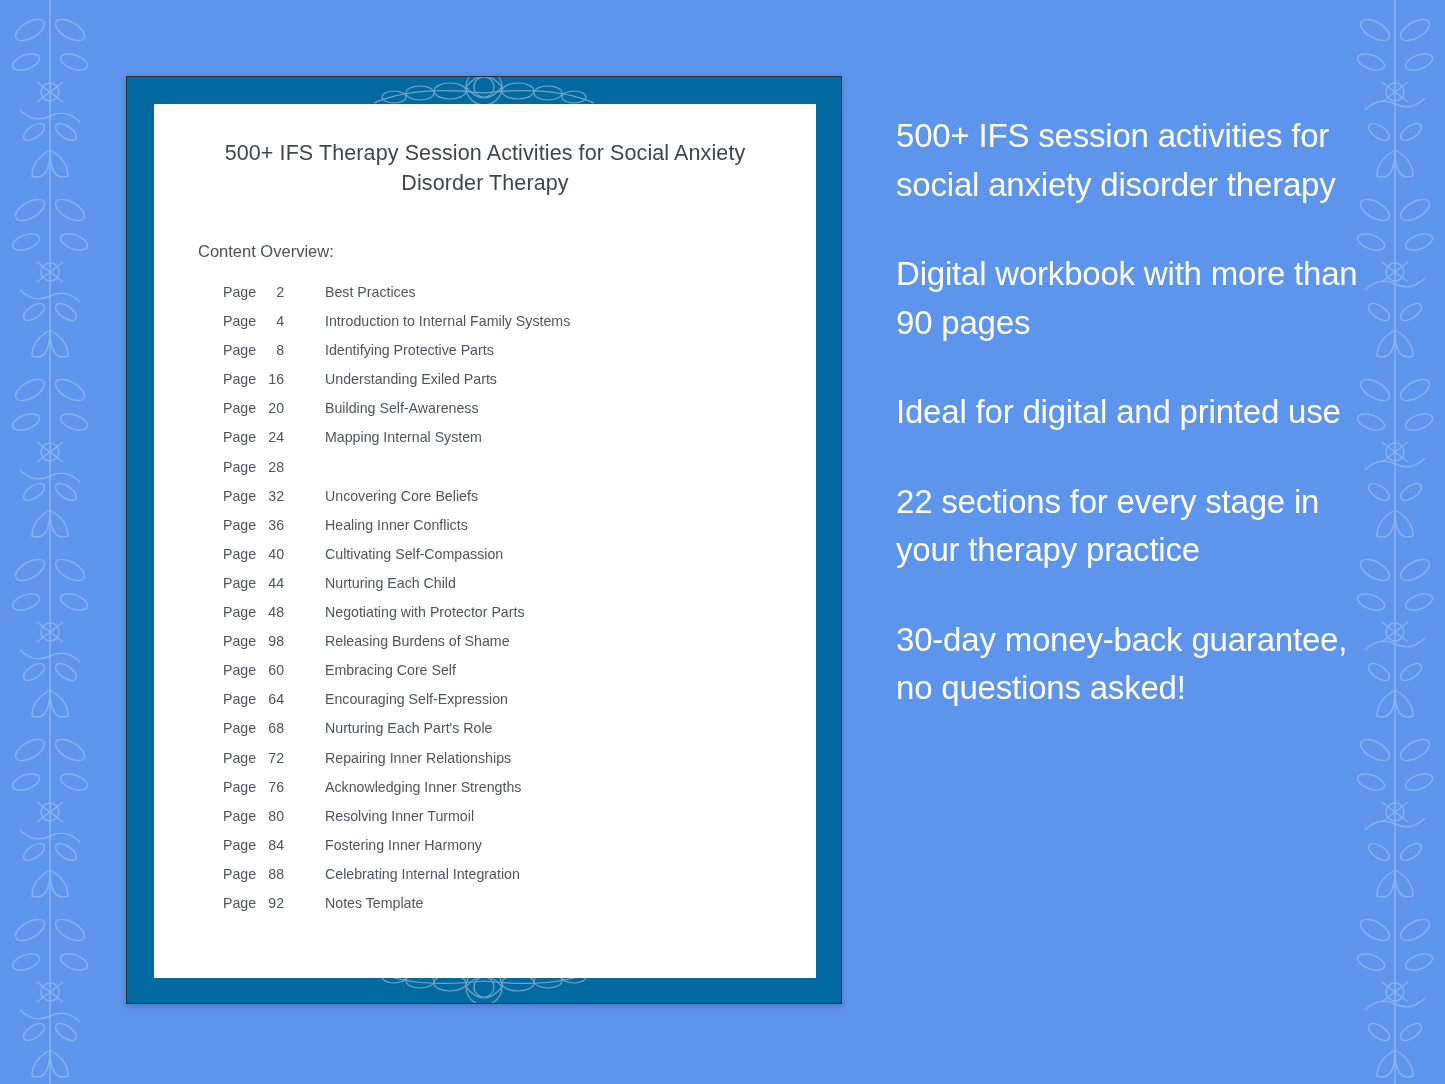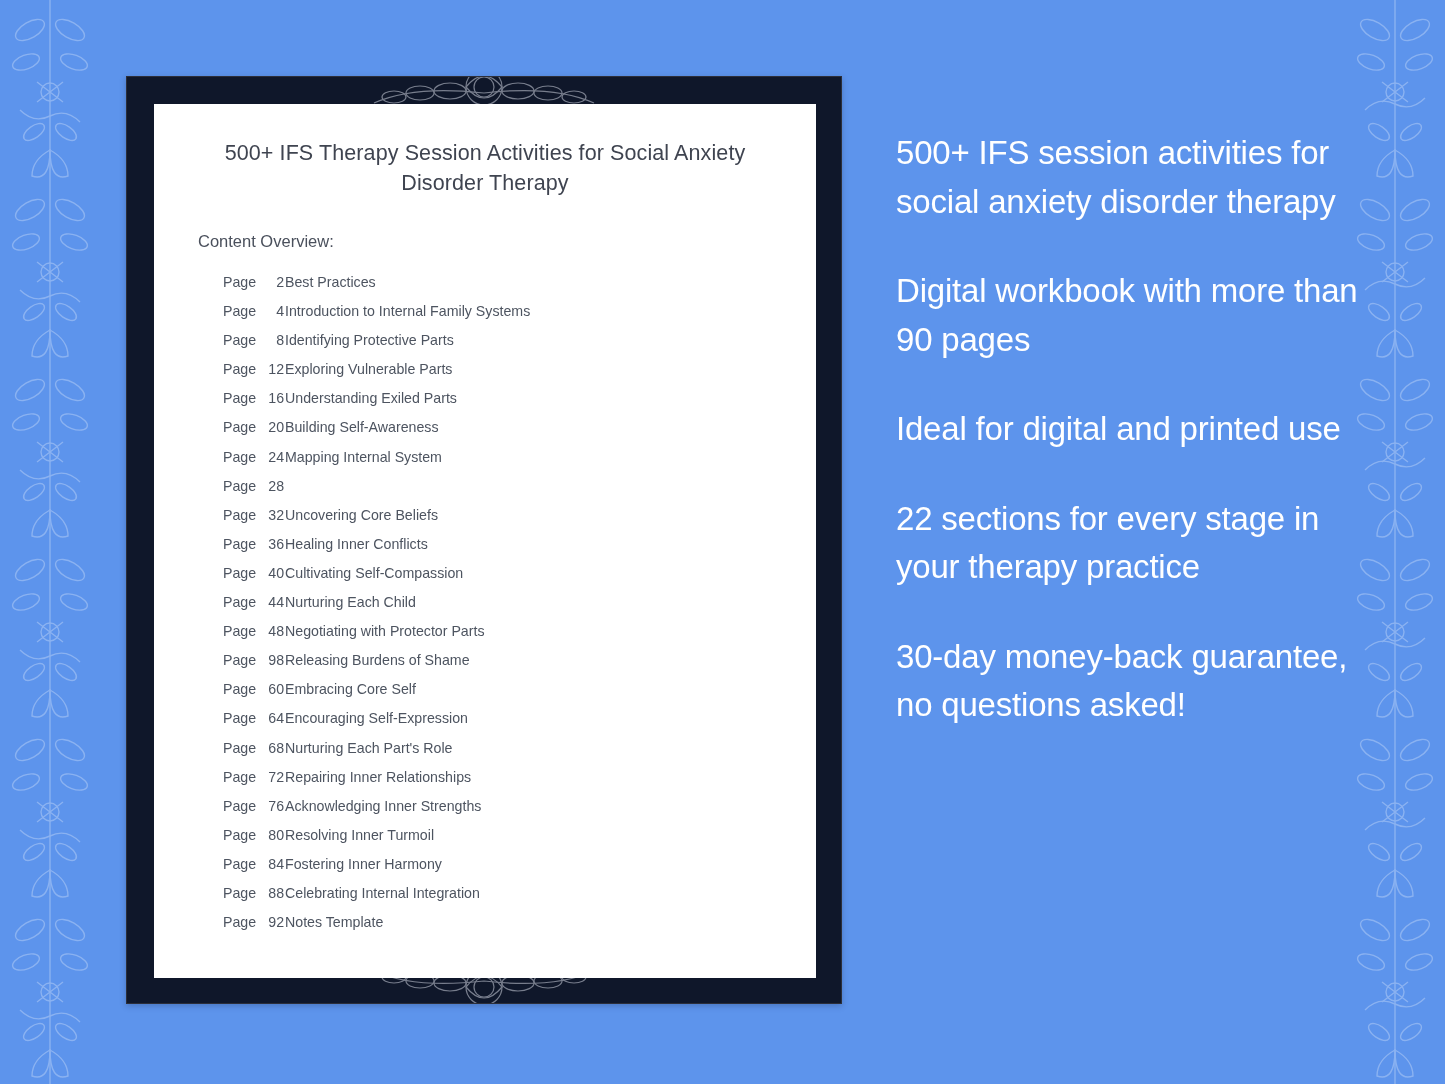--- a/index.html
+++ b/index.html
@@ -32,21 +32,21 @@
     inset: 0;
   }
 
   
   .doc-shadow {
     position: absolute;
     left: 126px;
     top: 76px;
     width: 716px;
     height: 928px;
-    background: #0f172a;
+    background: #0369a1;
     border: 1px solid #2c2f3a;
     box-shadow: 0 2px 6px rgba(20,30,60,0.25);
     overflow: hidden;
   }
   .doc-mandala {
     position: absolute;
     left: 50%;
     transform: translateX(-50%);
     opacity: 0.5;
     pointer-events: none;
@@ -68,36 +68,37 @@
     text-align: center;
     font-size: 21.5px;
     line-height: 30px;
     color: #3f4450;
     font-weight: 400;
     letter-spacing: 0.1px;
     padding: 0 22px;
   }
 
   .doc-subtitle {
-    margin-top: 34px;
+    margin-top: 44px;
     margin-left: 4px;
     font-size: 16.5px;
     color: #4a505c;
   }
 
   .toc {
     margin-top: 17px;
     margin-left: 29px;
   }
   .toc-row {
     display: flex;
     font-size: 14.2px;
     color: #4d5460;
     line-height: 29.1px;
     white-space: nowrap;
+    gap: 40px;
   }
   .toc-page {
     width: 62px;
     display: inline-block;
   }
   .toc-num {
     display: inline-block;
     width: 24px;
     text-align: right;
   }
@@ -110,21 +111,20 @@
     top: 112px;
     width: 470px;
     color: #ffffff;
   }
   .bullet {
     font-size: 33px;
     line-height: 48.5px;
     font-weight: 400;
     margin-bottom: 41px;
     letter-spacing: -0.2px;
-    margin-top: 17px;
   }
   .bullet:last-child { margin-bottom: 0; }
 </style>
 </head>
 <body>
 
 <div class="canvas">
 
   <div class="floral-band left">
     <svg width="100" height="1084" viewBox="0 0 100 1084" xmlns="http://www.w3.org/2000/svg" preserveAspectRatio="none">
@@ -232,24 +232,20 @@
           </div>
         <div class="toc-row">
             <span class="toc-page"><span>Page</span> <span class="toc-num">4</span></span>
             <span class="toc-label">Introduction to Internal Family Systems</span>
           </div>
         <div class="toc-row">
             <span class="toc-page"><span>Page</span> <span class="toc-num">8</span></span>
             <span class="toc-label">Identifying Protective Parts</span>
           </div>
         <div class="toc-row">
-            <span class="toc-page"><span>Page</span> <span class="toc-num">12</span></span>
-            <span class="toc-label">Exploring Vulnerable Parts</span>
-          </div>
-        <div class="toc-row">
             <span class="toc-page"><span>Page</span> <span class="toc-num">16</span></span>
             <span class="toc-label">Understanding Exiled Parts</span>
           </div>
         <div class="toc-row">
             <span class="toc-page"><span>Page</span> <span class="toc-num">20</span></span>
             <span class="toc-label">Building Self-Awareness</span>
           </div>
         <div class="toc-row">
             <span class="toc-page"><span>Page</span> <span class="toc-num">24</span></span>
             <span class="toc-label">Mapping Internal System</span>

